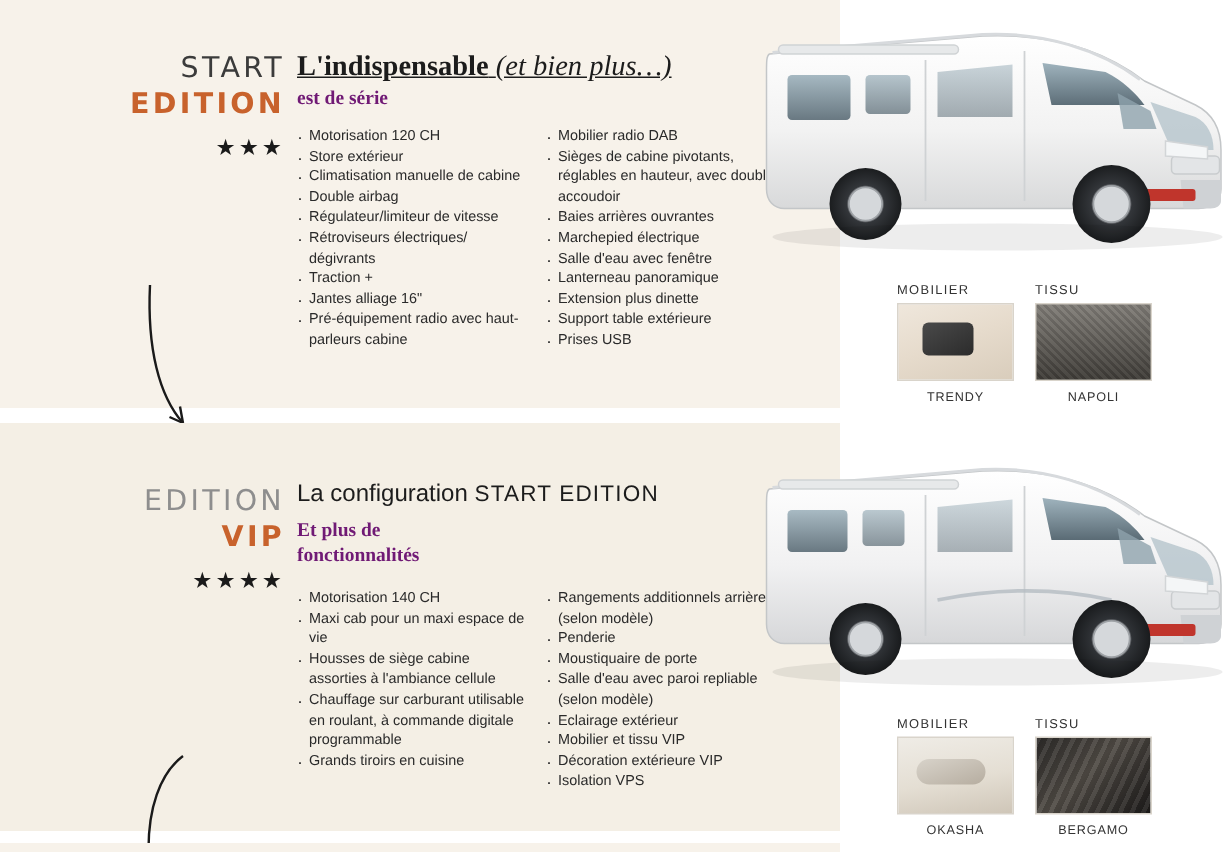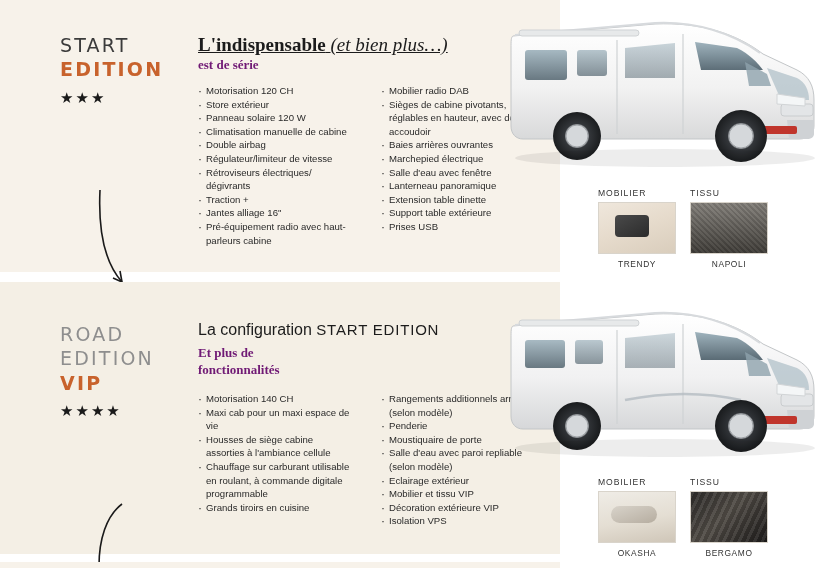--- a/index.html
+++ b/index.html
@@ -25,21 +25,21 @@
   }
   .band.start { top: 0px; height: 272px; background: #f7f2ea; }
   .band.road  { top: 282px; height: 272px; background: #f4efe5; }
   .band.third { top: 562px; height: 6px; background: #f7f2ea; }
 
   
   .label-col {
     position: absolute;
     left: 60px;
     width: 130px;
-    text-align: left;
+    text-align: right;
   }
   .edition-name {
     font-family: "DejaVu Sans", sans-serif;
     font-size: 19px;
     letter-spacing: 2.2px;
     color: #3b3b3b;
     line-height: 1.28;
     font-weight: 400;
   }
   .edition-name.accent { color: #c8622c; font-weight: 700; }
@@ -85,21 +85,21 @@
   }
   .h-light .spaced {
     letter-spacing: 0.8px;
     font-size: 15px;
   }
 
   
   .features {
     position: absolute;
     display: flex;
-    gap: 31px;
+    gap: 14px;
     left: 198px;
     width: 350px;
   }
   .col { width: 152px; }
   .col ul {
     list-style: none;
     margin: 0; padding: 0;
   }
   .col li {
     position: relative;
@@ -218,39 +218,38 @@
       <span class="ital">(et bien plus…)</span>
     </div>
     <div class="h-sub">est de série</div>
   </div>
 
   <div class="features" style="top:84px;">
     <div class="col">
       <ul>
         <li>Motorisation 120 CH</li>
         <li>Store extérieur</li>
-        <li>Panneau solaire 120 W</li>
         <li>Climatisation manuelle de cabine</li>
         <li>Double airbag</li>
         <li>Régulateur/limiteur de vitesse</li>
         <li>Rétroviseurs électriques/ dégivrants</li>
         <li>Traction +</li>
         <li>Jantes alliage 16"</li>
         <li>Pré-équipement radio avec haut-parleurs cabine</li>
       </ul>
     </div>
     <div class="col">
       <ul>
         <li>Mobilier radio DAB</li>
         <li>Sièges de cabine pivotants, réglables en hauteur, avec double accoudoir</li>
         <li>Baies arrières ouvrantes</li>
         <li>Marchepied électrique</li>
         <li>Salle d'eau avec fenêtre</li>
         <li>Lanterneau panoramique</li>
-        <li>Extension table dinette</li>
+        <li>Extension plus dinette</li>
         <li>Support table extérieure</li>
         <li>Prises USB</li>
       </ul>
     </div>
   </div>
 
   <div class="vehicle" style="left:505px; top:8px; width:315px; height:175px;">
     <svg viewBox="0 0 315 175" width="315" height="175">
       <defs>
         <linearGradient id="bodyA" x1="0" y1="0" x2="0" y2="1">
@@ -321,21 +320,20 @@
   <div class="arrow" style="left:96px; top:186px;">
     <svg width="42" height="112" viewBox="0 0 42 112">
       <path d="M4,4 C2,46 10,78 26,96" fill="none" stroke="#1a1a1a" stroke-width="1.6"></path>
       <path d="M26,96 L17,92 M26,96 L24,85" fill="none" stroke="#1a1a1a" stroke-width="1.6"></path>
     </svg>
   </div>
 
   <div class="band road"></div>
 
   <div class="label-col" style="top:322px;">
-    <div class="edition-name grey">ROAD</div>
     <div class="edition-name grey">EDITION</div>
     <div class="edition-name accent">VIP</div>
     <div class="stars">★★★★</div>
   </div>
 
   <div class="headline" style="top:320px;">
     <div class="h-light">
       <span>La configuration </span><span class="spaced">START EDITION</span>
     </div>
     <div class="h-sub" style="margin-top:4px;">Et plus de</div>

